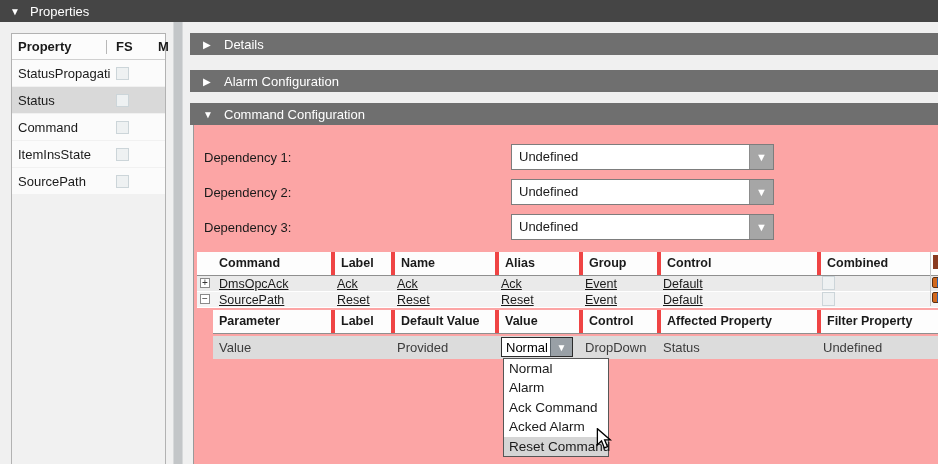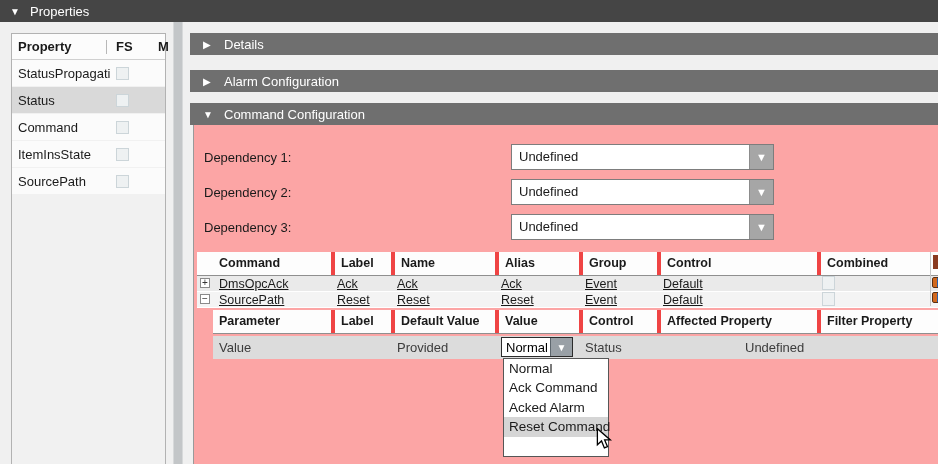--- a/index.html
+++ b/index.html
@@ -262,27 +262,29 @@
         <div class="scell" style="width:60px"></div>
         <div class="scell" style="width:104px">Provided</div>
         <div class="scell" style="width:84px">
           <div class="val-combo">
             <span class="vtext">Normal</span>
             <span class="vbtn">
                 <span>▼</span>
               </span>
           </div>
         </div>
+        <div class="scell" style="width:78px">DropDown</div>
         <div class="scell" style="width:160px">Status</div>
         <div class="scell" style="width:114px">Undefined</div>
       </div>
     </div>
 
     <div class="popup">
       <div class="opt">Normal</div>
+      <div class="opt">Alarm</div>
       <div class="opt">Ack Command</div>
       <div class="opt">Acked Alarm</div>
       <div class="opt hl">Reset Command</div>
     </div>
   </div>
 
   <div class="clip-sep"></div>
   <div class="clip-hdr-frag"></div>
   <div class="clip-icon" style="top:277px"></div>
   <div class="clip-icon" style="top:292px"></div>

